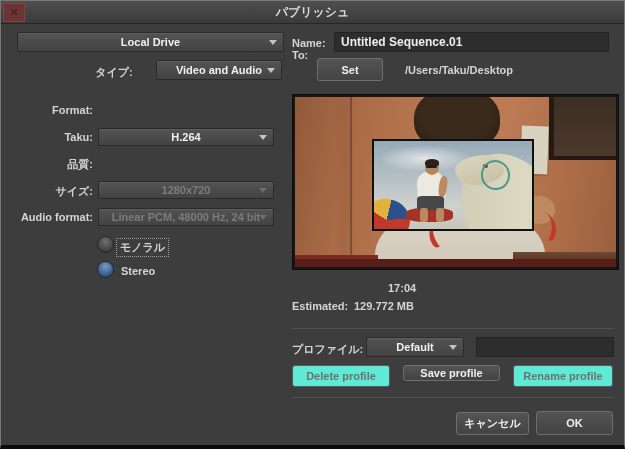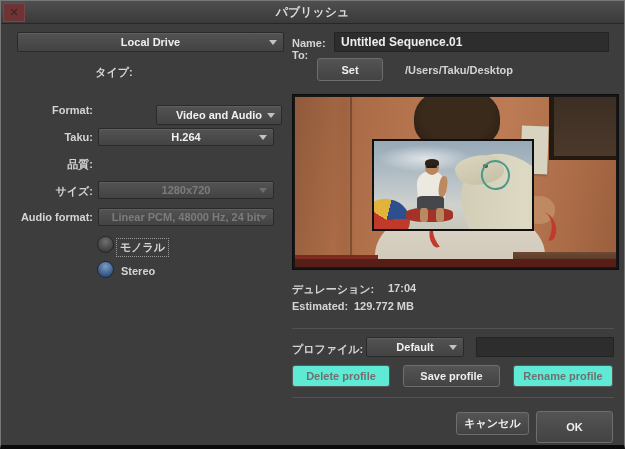--- a/index.html
+++ b/index.html
@@ -42,21 +42,21 @@
   .radio{position:absolute;width:17px;height:17px;border-radius:50%;box-sizing:border-box;
     border:1px solid #262626;background:radial-gradient(circle at 50% 32%,#707070,#3c3c3c 75%);}
   .radio.blue{background:radial-gradient(circle at 50% 30%,#7b9cc4,#2f517f 75%);}
   .focus-box{position:absolute;border:1px dotted #9d9d9d;padding:1px 3px;font-weight:bold;}
   .divider{position:absolute;left:291px;width:322px;height:1px;background:#525252;}
   
   #dd-local{left:16px;top:31px;width:267px;height:20px;}
   #lbl-name{left:291px;top:36px;}
   #inp-name{left:333px;top:31px;width:275px;height:20px;}
   #lbl-type{left:71px;top:64px;width:84px;text-align:center;}
-  #dd-type{left:155px;top:59px;width:126px;height:20px;margin-top:45px;}
+  #dd-type{left:155px;top:59px;width:126px;height:20px;}
   #lbl-to{left:291px;top:48px;}
   #btn-set{left:316px;top:57px;width:66px;height:23px;}
   #txt-path{left:404px;top:63px;}
   
   .srow-label{left:0;width:92px;text-align:right;}
   .sdd{left:97px;width:176px;height:18px;}
   #sl0{top:103px}#sd0{top:100px}
   #sl1{top:130px}#sd1{top:127px}
   #sl2{top:156px}#sd2{top:153px}
   #sl3{top:183px}#sd3{top:180px}
@@ -136,25 +136,25 @@
   
   #lbl-duration{left:291px;top:281px;}
   #val-duration{left:387px;top:281px;}
   #lbl-estimated{left:291px;top:299px;}
   #val-estimated{left:353px;top:299px;}
   #divider1{top:327px;}
   #lbl-profile{left:291px;top:341px;}
   #dd-profile{left:365px;top:336px;width:98px;height:20px;}
   #inp-profile{left:475px;top:336px;width:138px;height:20px;}
   #btn-delete{left:291px;top:364px;width:98px;height:22px;}
-  #btn-save{left:402px;top:364px;width:97px;height:22px;}
+  #btn-save{left:402px;top:364px;width:97px;height:16px;}
   #btn-rename{left:512px;top:364px;width:100px;height:22px;}
   #divider2{top:396px;}
   #btn-cancel{left:455px;top:411px;width:73px;height:23px;}
-  #btn-ok{left:535px;top:410px;width:77px;height:32px;}
+  #btn-ok{left:535px;top:410px;width:77px;height:24px;}
 </style>
 </head>
 <body>
 
 <div class="window">
 
   <div class="titlebar">
     <div class="close-btn">
       <span>✕</span>
     </div>
@@ -235,21 +235,20 @@
         <div class="pip-man-shorts"></div>
         <div class="pip-man-leg leg1"></div>
         <div class="pip-man-leg leg2"></div>
         <div class="pip-man-head"></div>
         <div class="pip-man-hair"></div>
         <div class="pip-glasses"></div>
       </div>
     </div>
   </div>
 
-  <div class="lbl" id="lbl-duration">デュレーション:</div>
   <div class="lbl" id="val-duration">17:04</div>
   <div class="lbl" id="lbl-estimated">Estimated:</div>
   <div class="lbl" id="val-estimated">129.772 MB</div>
 
   <div class="divider" id="divider1"></div>
 
   <div class="lbl" id="lbl-profile">プロファイル:</div>
   <div class="dd" id="dd-profile">
     <span class="dd-text">Default</span>
     <span class="arr"></span>

